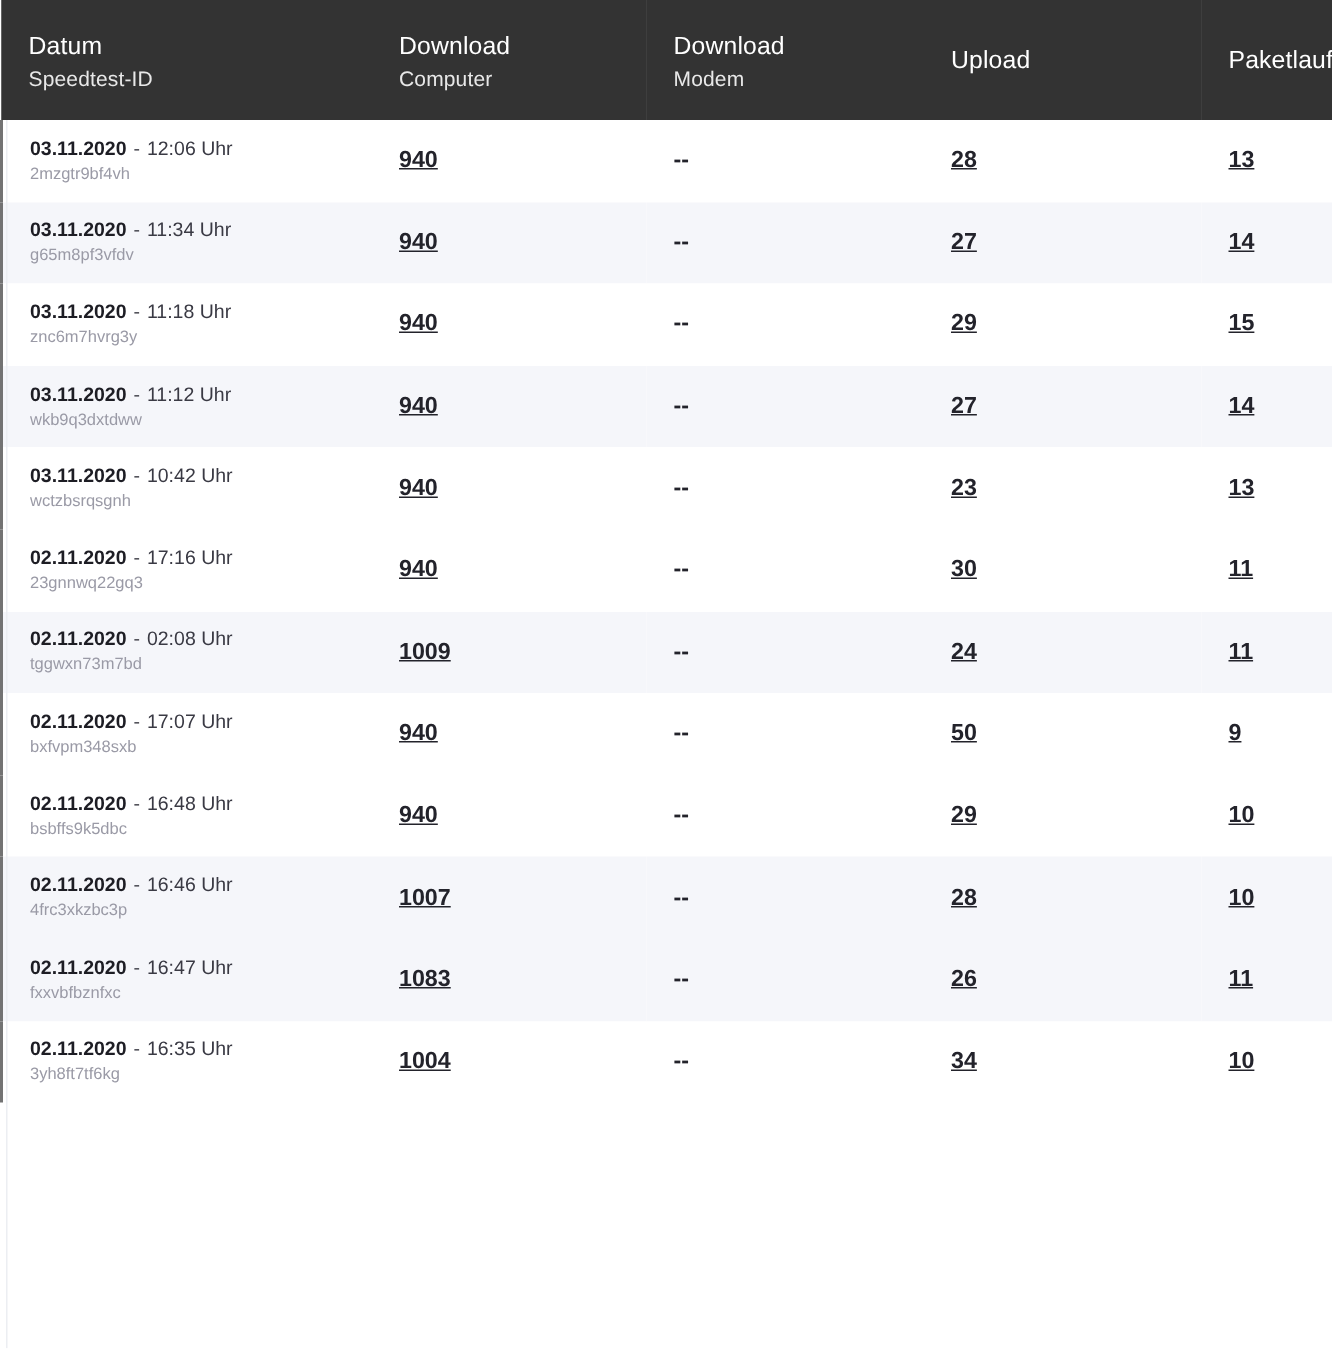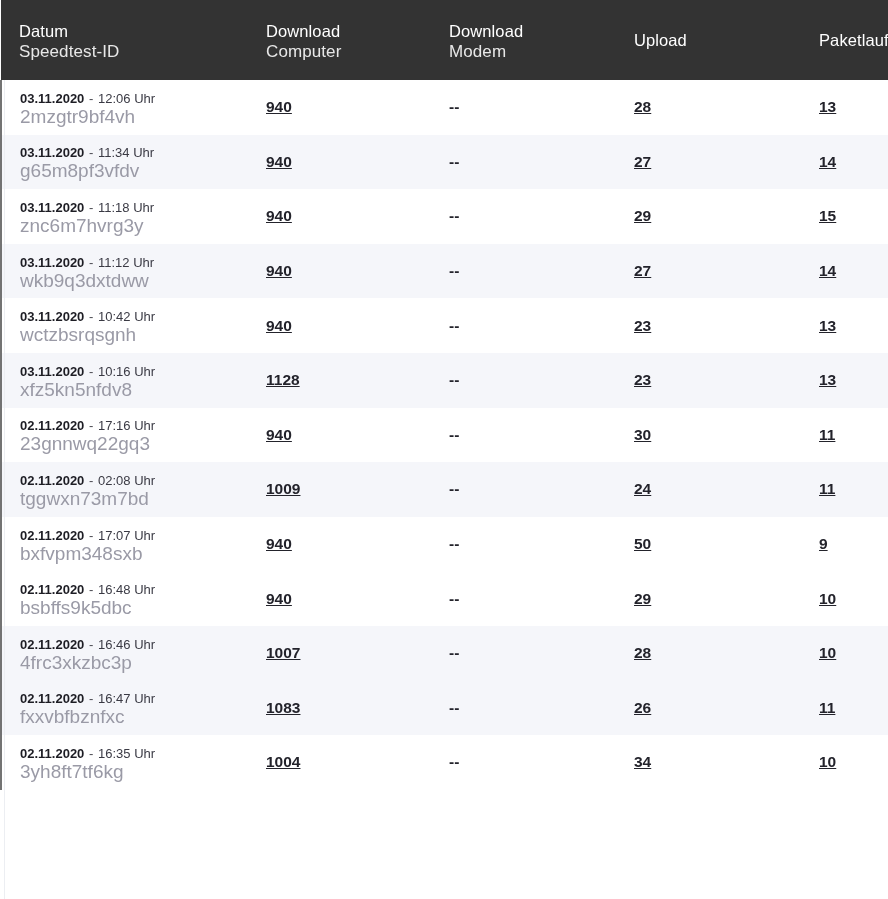--- a/index.html
+++ b/index.html
@@ -48,21 +48,21 @@
   .th-main {
     display: block;
     font-size: 16.5px;
     line-height: 20px;
     color: #ffffff;
     font-weight: normal;
     letter-spacing: 0.1px;
   }
   .th-sub {
     display: block;
-    font-size: 17px;
+    font-size: 14px;
     line-height: 16px;
     color: #e8e8e8;
     margin-top: 3px;
     letter-spacing: 0.1px;
   }
   .th-sub:empty {
     display: block;
     height: 0;
     margin: 0;
   }
@@ -105,21 +105,21 @@
   .date-line .d-sep {
     color: #4a4a52;
     font-weight: normal;
     padding: 0 1px;
   }
   .date-line .d-time {
     font-weight: normal;
     color: #3a3a44;
   }
   .id-line {
-    font-size: 19px;
+    font-size: 11px;
     line-height: 17px;
     color: #9a9aa6;
     margin-top: 1px;
     white-space: nowrap;
   }
   .num {
     font-size: 15.5px;
     font-weight: bold;
     color: #23232b;
     padding-left: 18px;
@@ -283,40 +283,20 @@
           <td>
             <div class="dash">--</div>
           </td>
           <td>
             <div class="num">23</div>
           </td>
           <td>
             <div class="num">13</div>
           </td>
         </tr>
-        <tr class="alt">
-          <td>
-            <div class="cell-pad">
-              <div class="date-line"><span class="d-date">03.11.2020</span> <span class="d-sep">-</span> <span class="d-time">10:16</span> <span class="d-time">Uhr</span></div>
-              <div class="id-line">xfz5kn5nfdv8</div>
-            </div>
-          </td>
-          <td>
-            <div class="num">1128</div>
-          </td>
-          <td>
-            <div class="dash">--</div>
-          </td>
-          <td>
-            <div class="num">23</div>
-          </td>
-          <td>
-            <div class="num">13</div>
-          </td>
-        </tr>
         <tr>
           <td>
             <div class="cell-pad">
               <div class="date-line"><span class="d-date">02.11.2020</span> <span class="d-sep">-</span> <span class="d-time">17:16</span> <span class="d-time">Uhr</span></div>
               <div class="id-line">23gnnwq22gq3</div>
             </div>
           </td>
           <td>
             <div class="num">940</div>
           </td>

